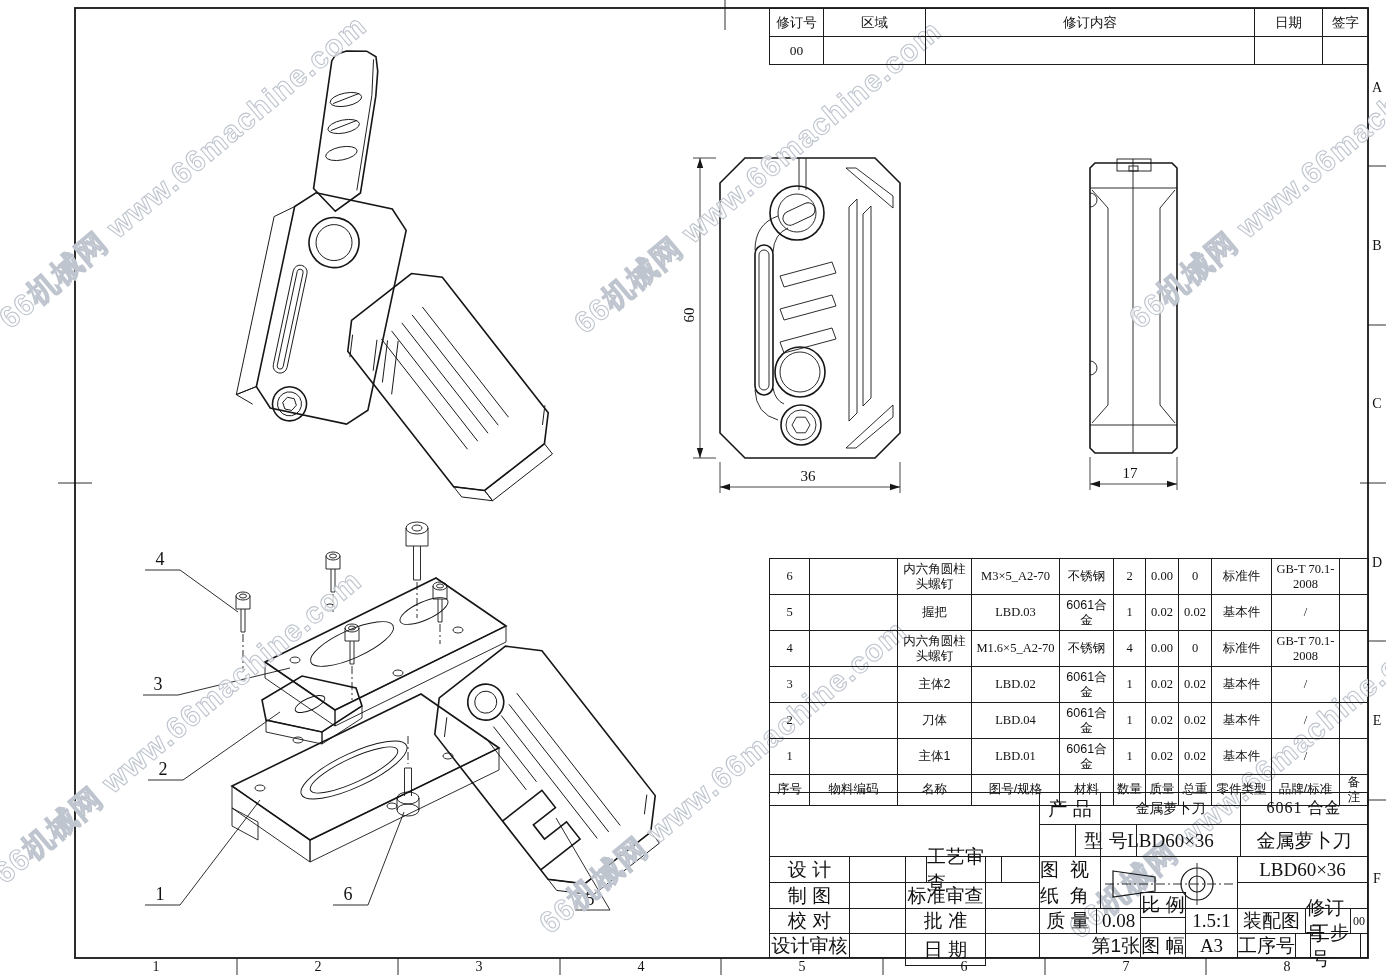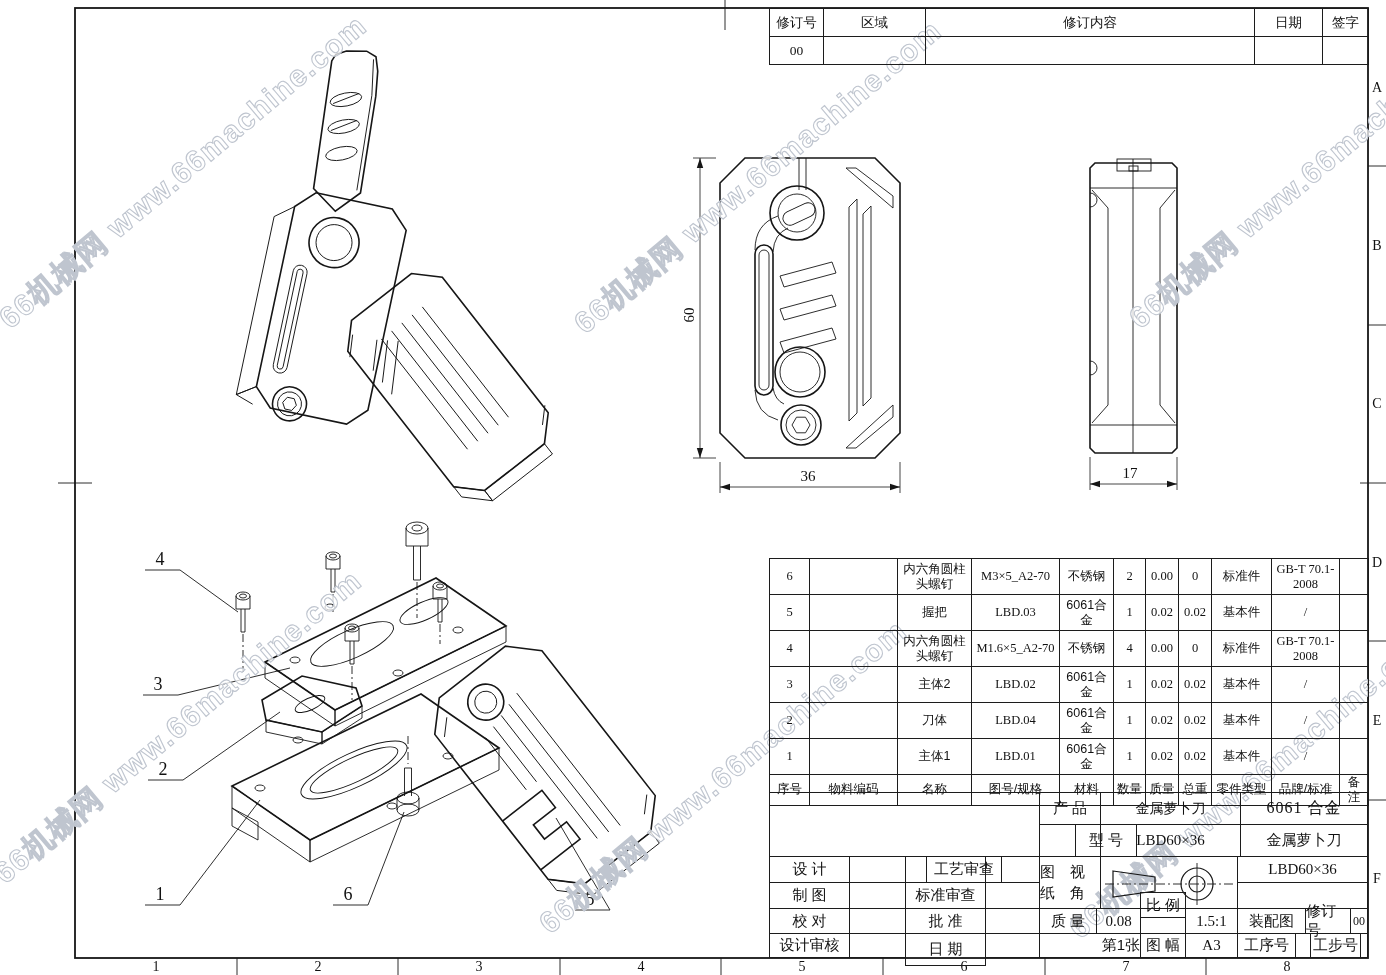--- a/index.html
+++ b/index.html
@@ -9,21 +9,21 @@
   table{border-collapse:collapse;table-layout:fixed;position:absolute;background:transparent;}
   td{border:1px solid #1c1c1c;text-align:center;vertical-align:middle;
      font-size:12.5px;line-height:1.18;padding:0 2px;overflow:hidden;}
   .rev{left:769px;top:8px;width:599px;}
   .rev td{height:27px;font-size:13.5px;}
   .bom{left:769px;top:558px;width:599px;}
   .bom td{height:35px;}
   .bom tr.hdr td{height:19px;font-size:12.5px;}
   .serif{font-family:"Liberation Serif","DejaVu Serif",serif;}
   .cell{position:absolute;border:1px solid #1c1c1c;box-sizing:border-box;display:flex;
-        align-items:center;justify-content:center;font-size:15px;background:transparent;}
+        align-items:center;justify-content:center;font-size:19px;background:transparent;}
   .cell.rt{justify-content:flex-end;padding-right:0;}
   .big{font-size:16px;letter-spacing:1px;}
   .med{font-size:14px;}
   .vlabel{line-height:1.35;}
   text{fill:#111;}
   .ln{stroke:#161616;fill:none;}
   .thick{stroke-width:1.6;}
   .thin{stroke-width:0.9;}
   .dim{stroke-width:0.8;}
   .wmt{font-family:"Liberation Sans",sans-serif;font-size:30px;font-weight:bold;

